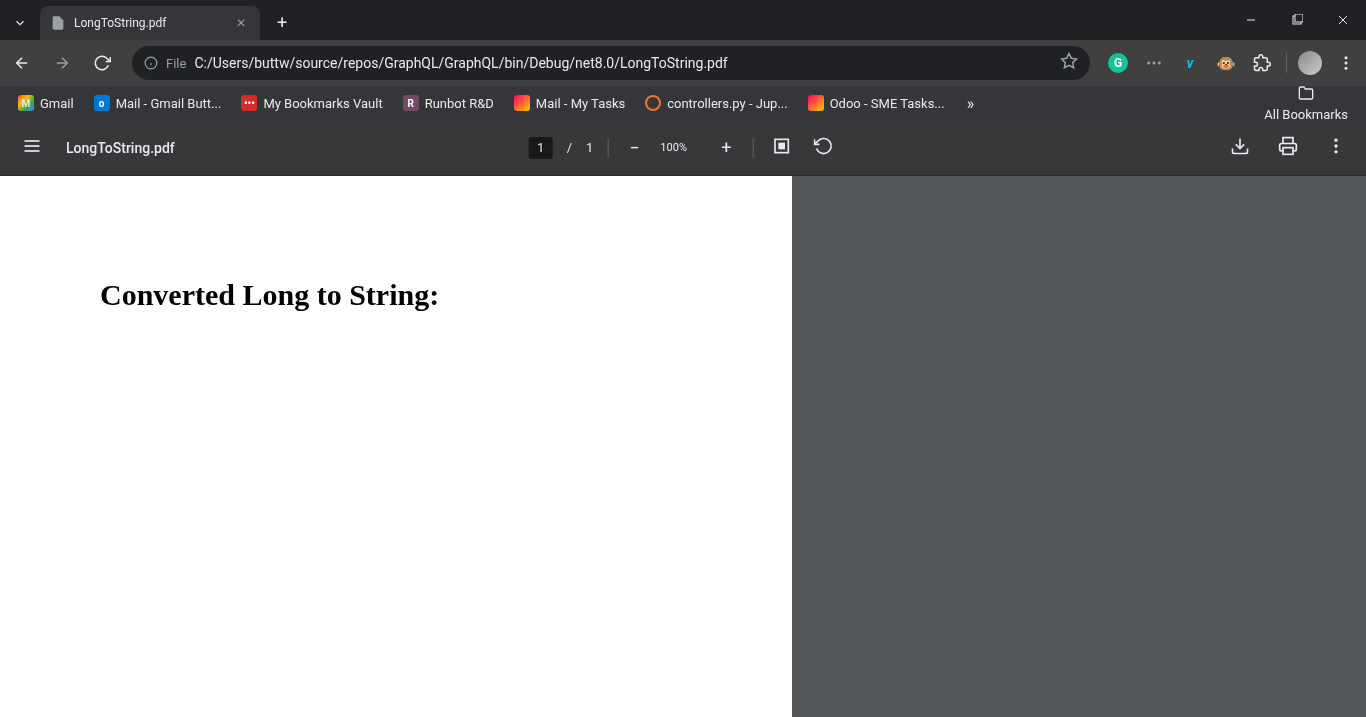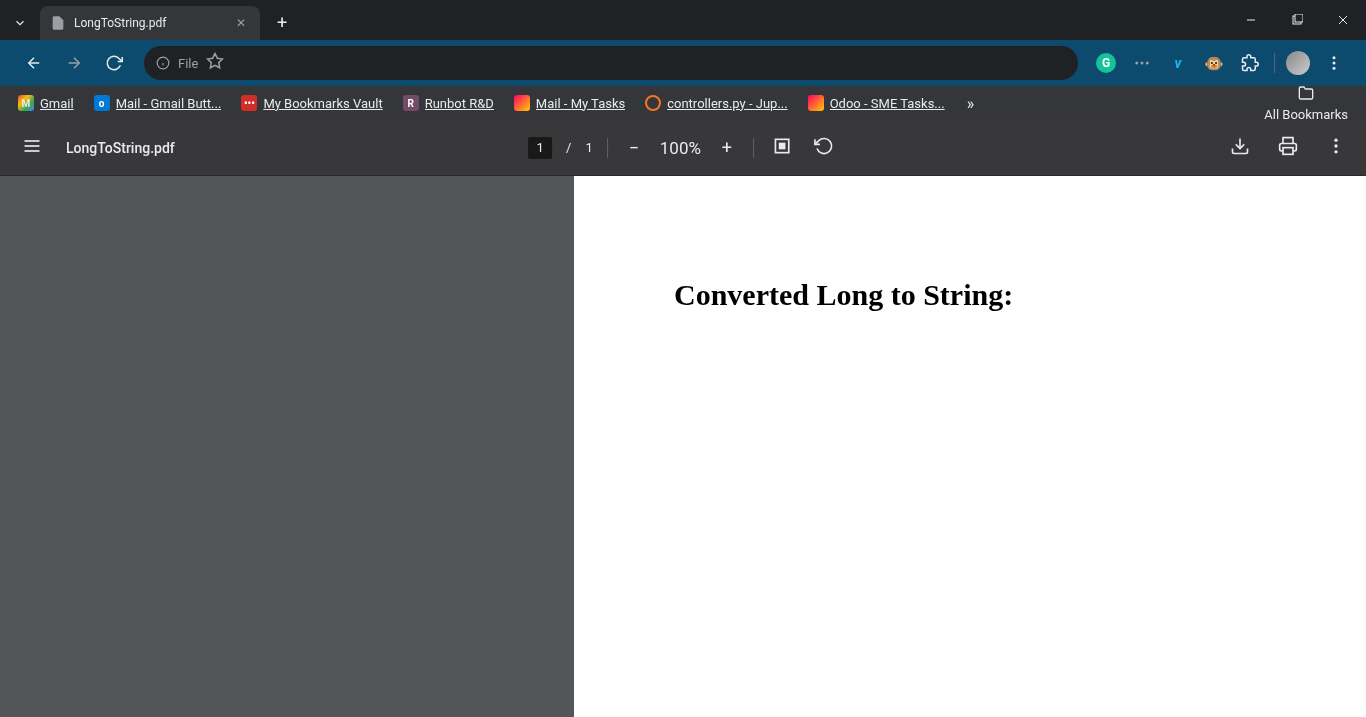--- a/index.html
+++ b/index.html
@@ -9,34 +9,34 @@
     .titlebar { background: #202124; height: 40px; display: flex; align-items: flex-start; }
     .search-tabs-btn { width: 40px; height: 34px; display: flex; align-items: center; justify-content: center; margin-top: 6px; cursor: pointer; }
     .tab { background: #35363a; border-radius: 8px 8px 0 0; height: 34px; margin-top: 6px; display: flex; align-items: center; padding: 0 10px; min-width: 220px; gap: 8px; }
     .tab-title { color: #e8eaed; font-size: 12px; flex: 1; white-space: nowrap; overflow: hidden; text-overflow: ellipsis; }
     .tab-close { color: #9aa0a6; font-size: 12px; cursor: pointer; padding: 2px 4px; }
     .new-tab { color: #e8eaed; width: 28px; height: 28px; display: flex; align-items: center; justify-content: center; font-size: 18px; margin-top: 8px; margin-left: 8px; cursor: pointer; }
     .window-controls { margin-left: auto; display: flex; height: 40px; }
     .win-ctrl { width: 46px; display: flex; align-items: center; justify-content: center; color: #e8eaed; cursor: pointer; }
 
     
-    .toolbar { background: #0c4a6e; height: 46px; display: flex; align-items: center; padding: 0 18px; gap: 8px; }
+    .toolbar { background: #404040; height: 46px; display: flex; align-items: center; padding: 0 6px; gap: 8px; }
     .nav-btn { width: 32px; height: 32px; display: flex; align-items: center; justify-content: center; color: #9aa0a6; cursor: pointer; border-radius: 50%; }
     .nav-btn.enabled { color: #e8eaed; }
     .omnibox { flex: 1; background: #202124; border-radius: 18px; height: 34px; display: flex; align-items: center; padding: 0 12px; gap: 8px; margin: 0 6px; }
     .omnibox-icon { color: #9aa0a6; display: flex; align-items: center; gap: 4px; font-size: 13px; }
     .file-label { color: #9aa0a6; font-size: 13px; }
     .url-text { color: #e8eaed; font-size: 14px; flex: 1; white-space: nowrap; overflow: hidden; }
     .star-icon { color: #9aa0a6; cursor: pointer; }
     .ext-icon { width: 28px; height: 28px; display: flex; align-items: center; justify-content: center; cursor: pointer; color: #e8eaed; font-size: 14px; border-radius: 50%; }
 
     
     .bookmarks { background: #35363a; height: 34px; display: flex; align-items: center; padding: 0 10px; gap: 4px; border-top: 0; }
     .bookmark { display: flex; align-items: center; gap: 6px; padding: 4px 8px; border-radius: 4px; cursor: pointer; color: #e8eaed; font-size: 13px; white-space: nowrap; max-width: 180px; }
-    .bookmark-label { overflow: hidden; text-overflow: ellipsis; white-space: nowrap; text-decoration: underline; }
+    .bookmark-label { overflow: hidden; text-overflow: ellipsis; white-space: nowrap; }
     .bm-icon { width: 16px; height: 16px; border-radius: 3px; flex-shrink: 0; display: flex; align-items: center; justify-content: center; font-size: 10px; font-weight: bold; }
     .bm-gmail { background: linear-gradient(135deg,#ea4335,#fbbc05,#34a853,#4285f4); }
     .bm-outlook { background: #0078d4; color: white; }
     .bm-lastpass { background: #d32d27; color: white; }
     .bm-runbot { background: #714b67; color: white; }
     .bm-odoo { background: linear-gradient(135deg,#f06,#fc0); }
     .bm-chapter { border: 2px solid #9aa0a6; border-radius: 50%; }
     .bm-jupyter { border: 2px solid #f37626; border-radius: 50%; }
     .all-bookmarks { margin-left: auto; display: flex; align-items: center; gap: 6px; color: #e8eaed; font-size: 13px; cursor: pointer; padding: 4px 8px; flex-direction: column; }
     .chevron-btn { color: #e8eaed; padding: 4px 10px; cursor: pointer; }
@@ -44,28 +44,28 @@
     
     .pdf-toolbar { background: #38383a; height: 56px; display: flex; align-items: center; padding: 0 16px; color: #e8eaed; border-bottom: 1px solid #2a2a2c; }
     .pdf-menu { cursor: pointer; padding: 6px; margin-right: 18px; }
     .pdf-filename { font-size: 14px; font-weight: 500; }
     .pdf-center { position: absolute; left: 50%; transform: translateX(-50%); display: flex; align-items: center; gap: 14px; }
     .page-input { background: #191919; color: #e8eaed; border: none; width: 24px; height: 22px; text-align: center; font-size: 13px; border-radius: 2px; }
     .page-total { font-size: 13px; color: #e8eaed; }
     .page-sep { color: #e8eaed; font-size: 13px; }
     .divider { width: 1px; height: 20px; background: #5f6368; }
     .zoom-btn { cursor: pointer; padding: 4px; font-size: 18px; color: #e8eaed; display: flex; align-items: center; justify-content: center; width: 24px; height: 24px; }
-    .zoom-level { font-size: 17px; min-width: 40px; }
+    .zoom-level { font-size: 11px; min-width: 40px; }
     .fit-btn { cursor: pointer; padding: 4px; }
     .rotate-btn { cursor: pointer; padding: 4px; }
     .pdf-right { margin-left: auto; display: flex; align-items: center; gap: 20px; }
     .pdf-action { cursor: pointer; padding: 4px; }
 
     
-    .pdf-viewport { background: #525659; height: calc(717px - 40px - 46px - 34px - 56px); overflow-y: auto; position: relative; display: flex; justify-content: flex-end; padding-top: 0; }
+    .pdf-viewport { background: #525659; height: calc(717px - 40px - 46px - 34px - 56px); overflow-y: auto; position: relative; display: flex; justify-content: flex-start; padding-top: 0; }
     .pdf-page { background: #ffffff; width: 792px; min-height: 1024px; margin-top: 0; padding: 100px 100px; position: relative; }
     .pdf-heading { font-family: "Times New Roman", serif; font-size: 30px; font-weight: bold; color: #000; line-height: 1.25; }
 
     
     .pdf-viewport::-webkit-scrollbar { width: 16px; }
     .pdf-viewport::-webkit-scrollbar-track { background: #424242; }
     .pdf-viewport::-webkit-scrollbar-thumb { background: #757575; border-radius: 0; }
     .pdf-viewport::-webkit-scrollbar-button { background: #424242; height: 16px; }
 
     .grammarly { background: #15c39a; border-radius: 50%; width: 20px; height: 20px; display: flex; align-items: center; justify-content: center; color: white; font-weight: bold; font-size: 12px; }
@@ -132,20 +132,21 @@
     </div>
   <div class="omnibox">
     <span class="omnibox-icon">
         <svg width="14" height="14" viewBox="0 0 24 24" fill="none" stroke="#9aa0a6" stroke-width="2">
           <circle cx="12" cy="12" r="10"></circle>
           <line x1="12" y1="16" x2="12" y2="12"></line>
           <line x1="12" y1="8" x2="12.01" y2="8"></line>
         </svg>
       </span>
     <span class="file-label">File</span>
+    <span class="url-text">C:/Users/buttw/source/repos/GraphQL/GraphQL/bin/Debug/net8.0/LongToString.pdf</span>
     <span class="star-icon"><svg width="18" height="18" viewBox="0 0 24 24" fill="none" stroke="#9aa0a6" stroke-width="2">
           <polygon points="12 2 15.09 8.26 22 9.27 17 14.14 18.18 21.02 12 17.77 5.82 21.02 7 14.14 2 9.27 8.91 8.26 12 2"></polygon>
         </svg></span>
   </div>
   <div class="ext-icon">
       <span class="grammarly">G</span>
     </div>
   <div class="ext-icon">
       <svg width="18" height="18" viewBox="0 0 24 24" fill="#9aa0a6">
         <circle cx="5" cy="12" r="2"></circle>

